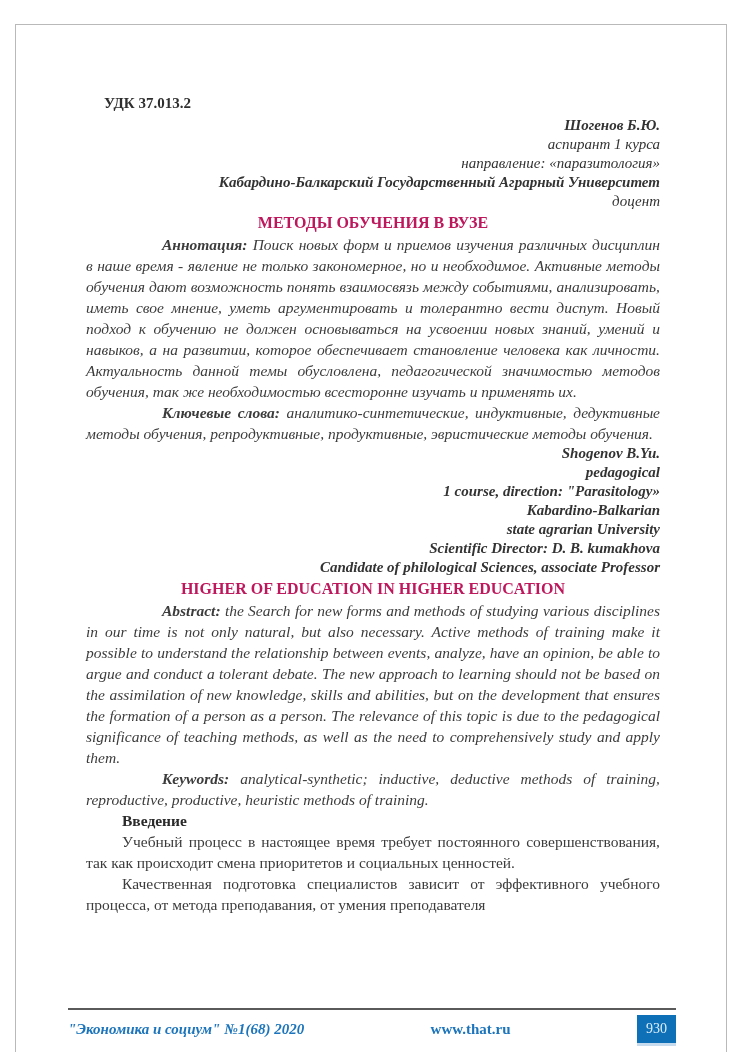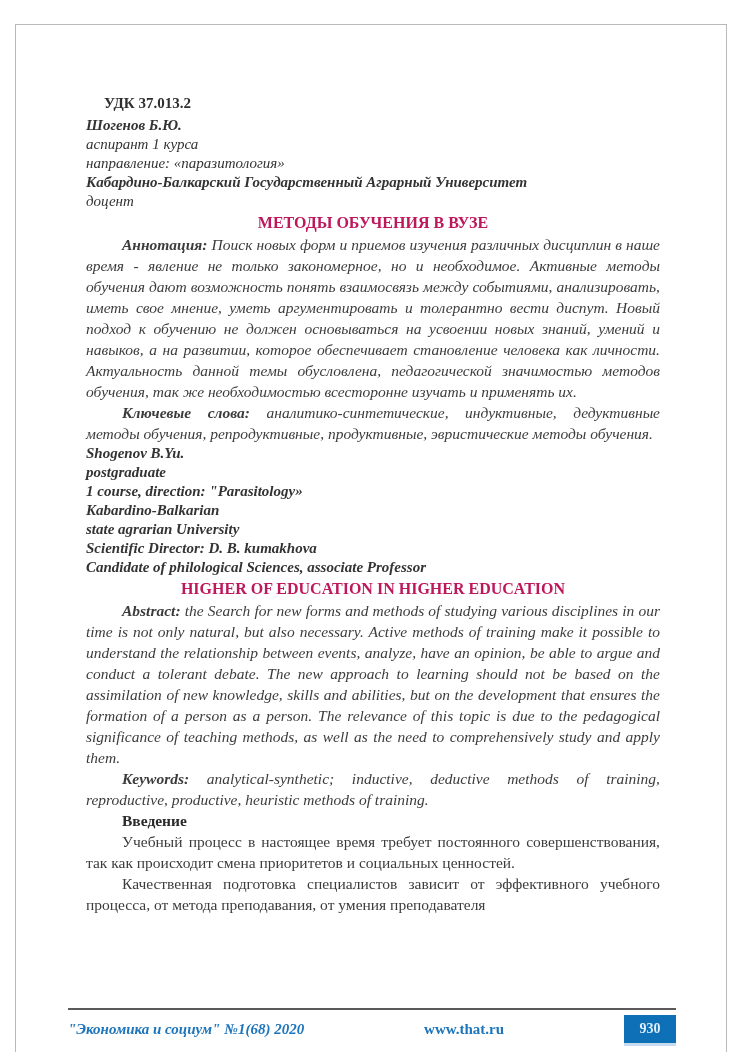--- a/index.html
+++ b/index.html
@@ -30,20 +30,21 @@
     line-height: 21px;
     filter: blur(0.35px);
   }
   .udk {
     font-weight: bold;
     color: #2f2f2f;
     margin: 0 0 2px 18px;
     font-size: 15px;
   }
   .author-block {
+    text-align: right;
     font-style: italic;
     font-size: 15px;
     line-height: 19px;
     color: #333;
   }
   .author-block .b { font-weight: bold; }
   .article-title {
     text-align: center;
     font-weight: bold;
     font-style: normal;
@@ -51,21 +52,21 @@
     font-size: 16px;
     line-height: 21px;
     margin: 1px 0 1px 0;
   }
   p.just {
     margin: 0;
     text-align: justify;
     text-indent: 36px;
   }
   .ital { font-style: italic; }
-  .lbl  { font-weight: bold; }
+  .lbl  { font-weight: bold; margin-left: 40px; }
   .intro-heading {
     font-weight: bold;
     color: #2a2a2a;
     margin: 0 0 0 36px;
   }
   .footer {
     position: absolute;
     left: 52px;
     right: 50px;
     bottom: 12px;
@@ -80,27 +81,27 @@
     font-weight: bold;
     font-style: italic;
     font-size: 15px;
   }
   .footer-site {
     font-weight: bold;
     font-size: 15px;
     text-decoration: none;
   }
   .page-badge {
-    width: 52px;
+    width: 39px;
     height: 28px;
     display: flex;
     align-items: center;
     justify-content: center;
     color: #dfeefb;
-    font-weight: bold;
+    font-weight: normal;
     font-size: 14px;
     box-shadow: 0 3px 0 rgba(28,117,188,0.25);
   }
 </style>
 </head>
 <body>
 
 <div class="page">
   <div class="content">
 
@@ -115,21 +116,21 @@
     </div>
 
     <div class="article-title">МЕТОДЫ ОБУЧЕНИЯ В ВУЗЕ</div>
 
     <p class="just ital"><span class="lbl">Аннотация:</span> <span>Поиск новых форм и приемов изучения различных дисциплин в наше время - явление не только закономерное, но и необходимое. Активные методы обучения дают возможность понять взаимосвязь между событиями, анализировать, иметь свое мнение, уметь аргументировать и толерантно вести диспут. Новый подход к обучению не должен основываться на усвоении новых знаний, умений и навыков, а на развитии, которое обеспечивает становление человека как личности. Актуальность данной темы обусловлена, педагогической значимостью методов обучения, так же необходимостью всесторонне изучать и применять их.</span></p>
 
     <p class="just ital"><span class="lbl">Ключевые слова:</span> <span>аналитико-синтетические, индуктивные, дедуктивные методы обучения, репродуктивные, продуктивные, эвристические методы обучения.</span></p>
 
     <div class="author-block">
       <div class="b">Shogenov B.Yu.</div>
-      <div class="b">postgraduate</div>
+      <div class="b">pedagogical</div>
       <div class="b">1 course, direction: "Parasitology»</div>
       <div class="b">Kabardino-Balkarian</div>
       <div class="b">state agrarian University</div>
       <div class="b">Scientific Director: D. B. kumakhova</div>
       <div class="b">Candidate of philological Sciences, associate Professor</div>
     </div>
 
     <div class="article-title">HIGHER OF EDUCATION IN HIGHER EDUCATION</div>
 
     <p class="just ital"><span class="lbl">Abstract:</span> <span>the Search for new forms and methods of studying various disciplines in our time is not only natural, but also necessary. Active methods of training make it possible to understand the relationship between events, analyze, have an opinion, be able to argue and conduct a tolerant debate. The new approach to learning should not be based on the assimilation of new knowledge, skills and abilities, but on the development that ensures the formation of a person as a person. The relevance of this topic is due to the pedagogical significance of teaching methods, as well as the need to comprehensively study and apply them.</span></p>

